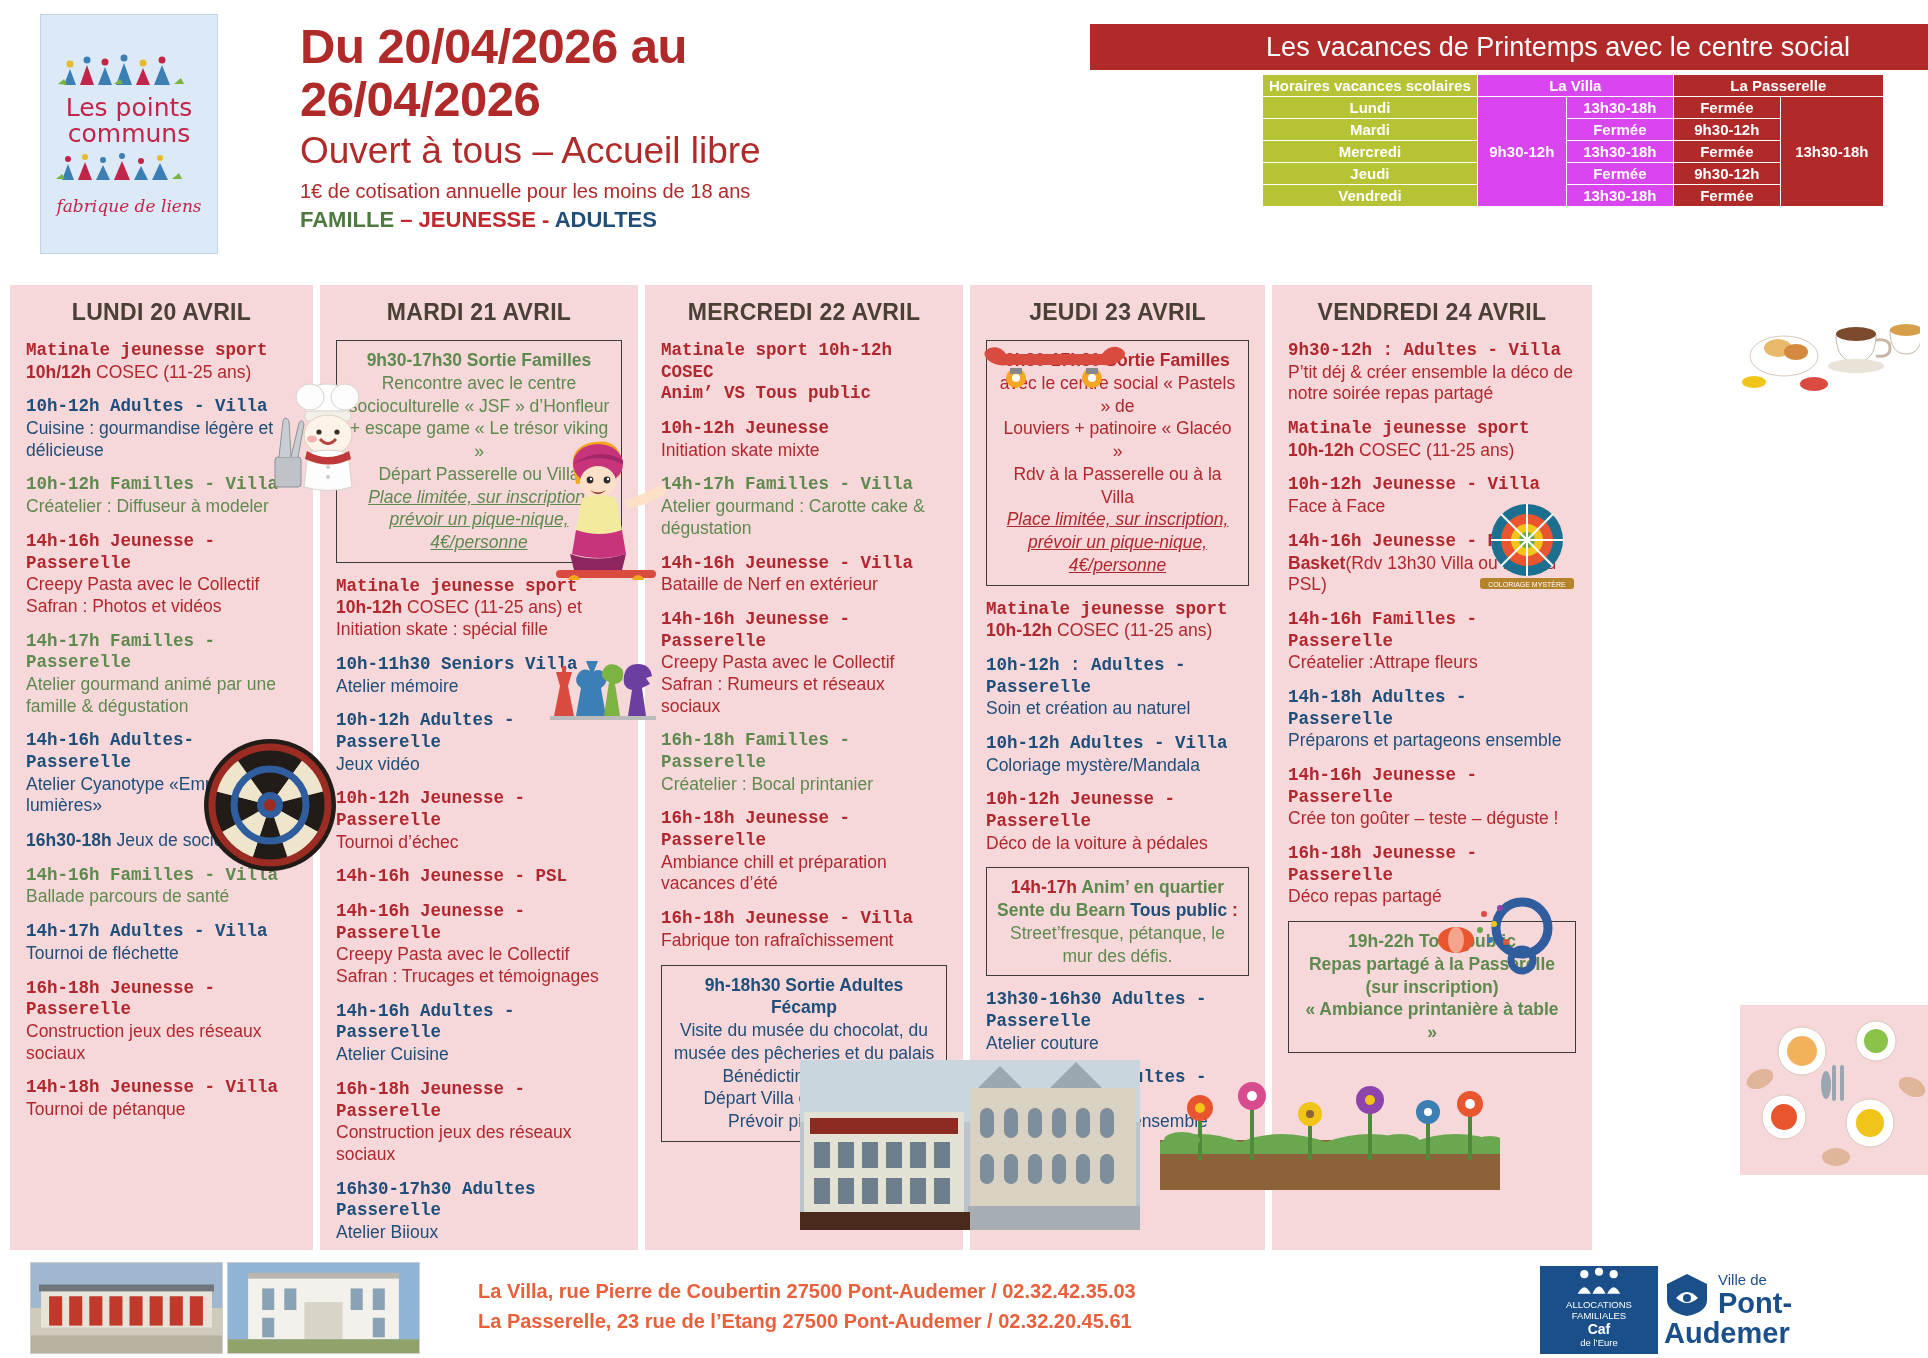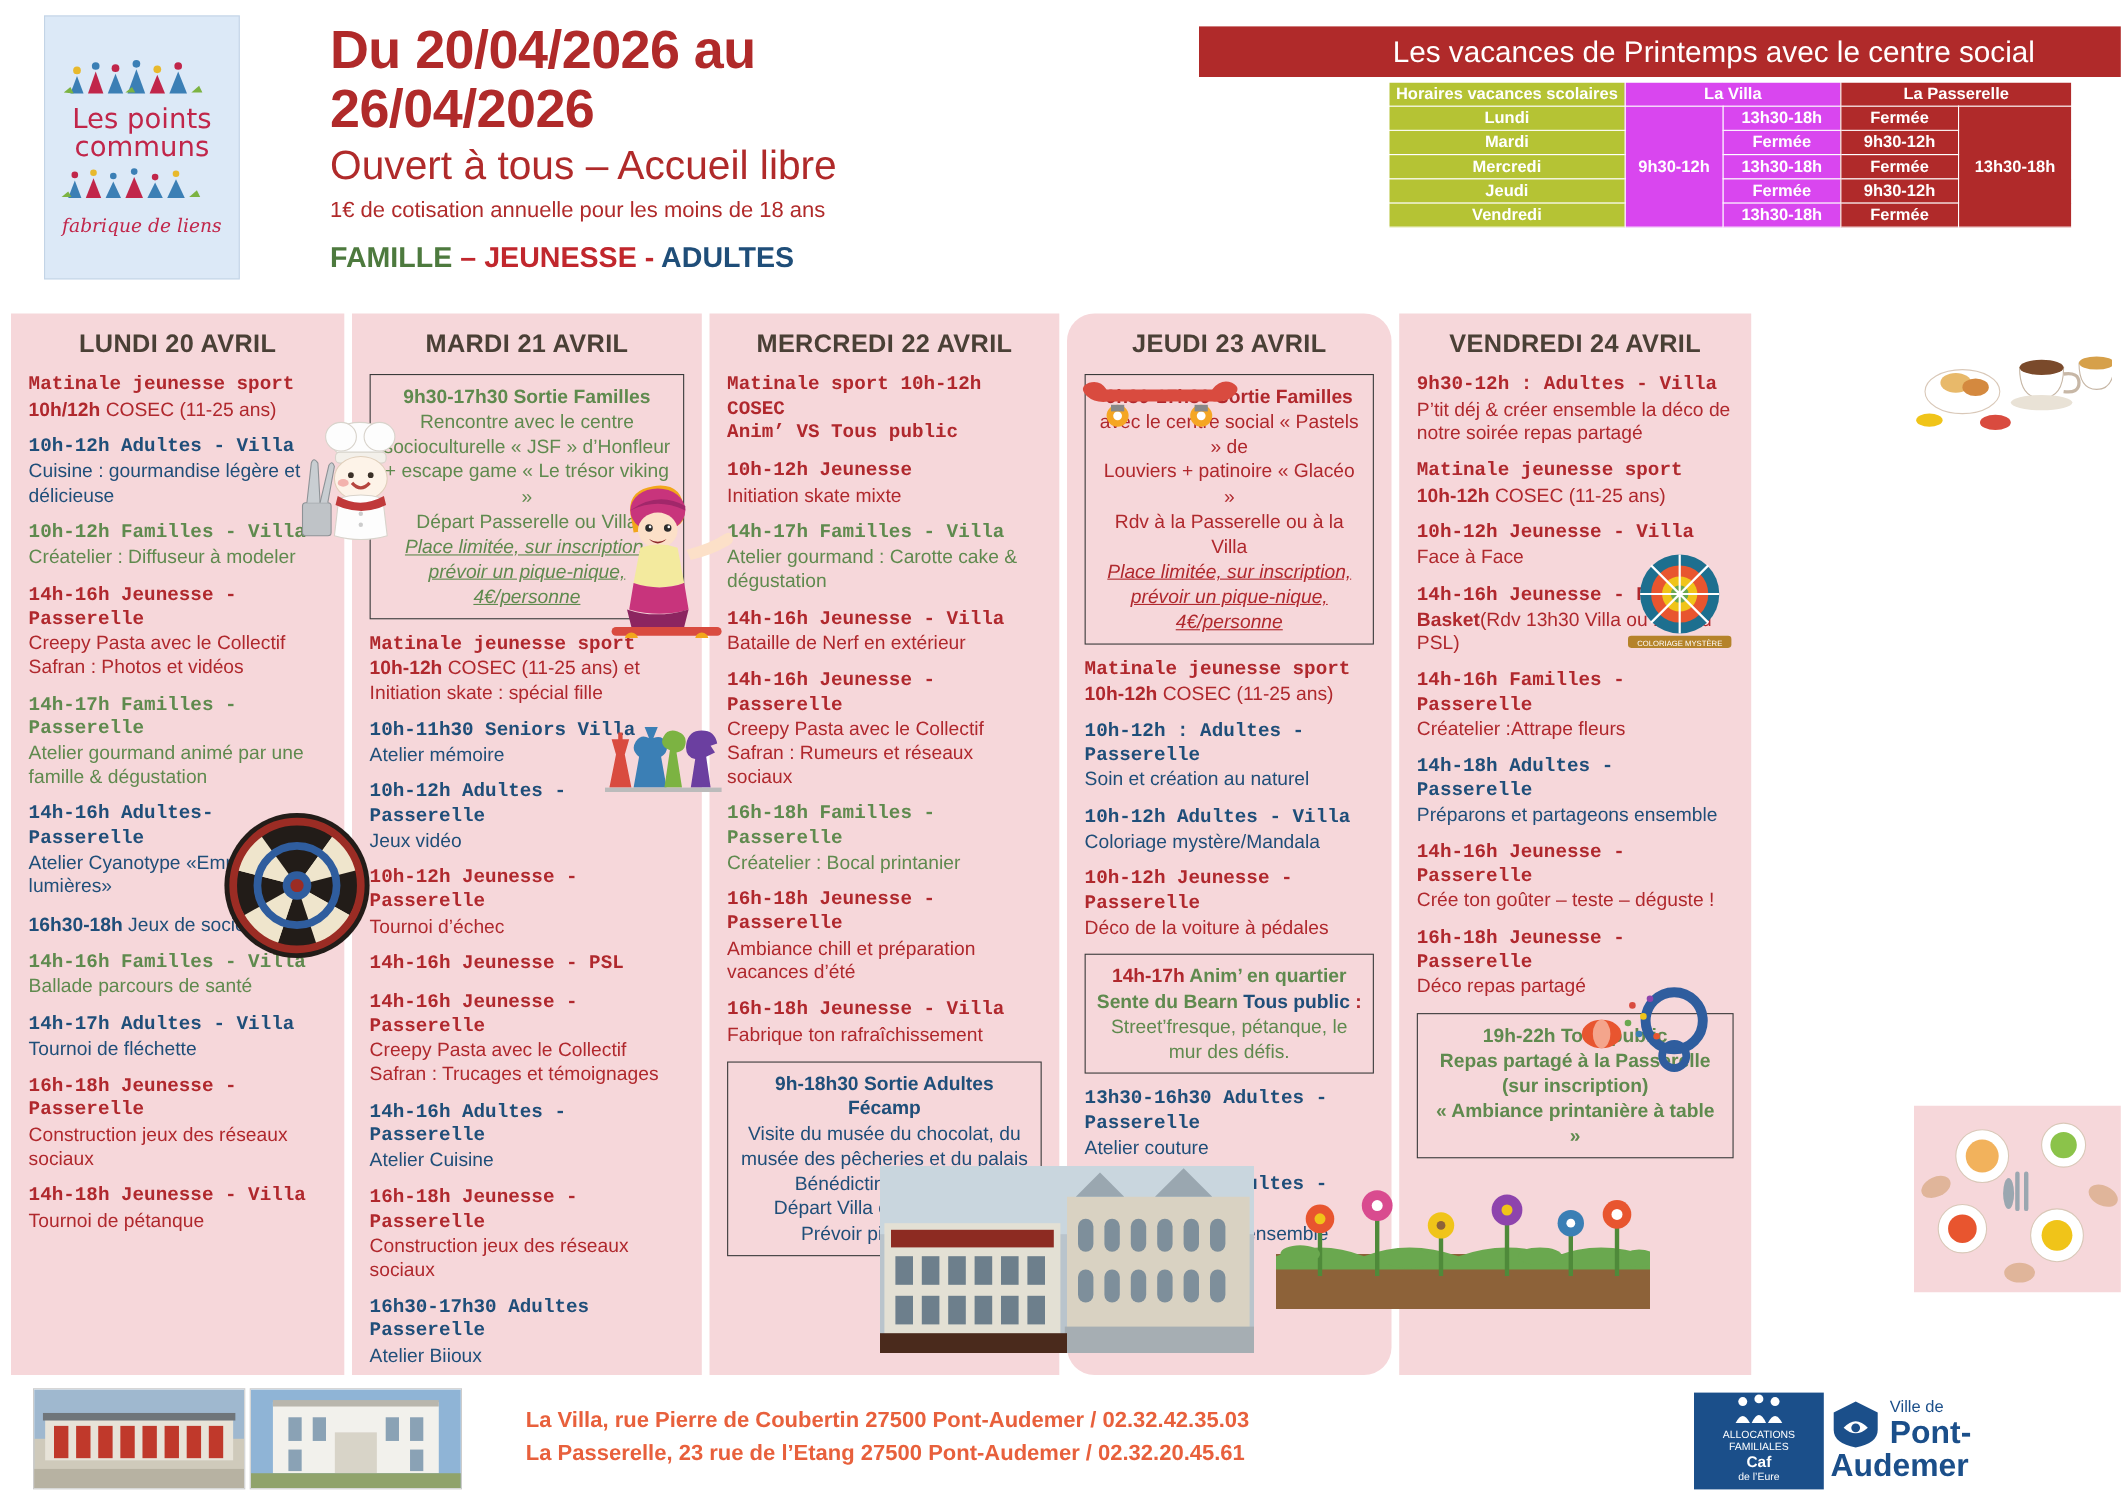--- a/index.html
+++ b/index.html
@@ -16,21 +16,21 @@
     display:flex;flex-direction:column;align-items:center;justify-content:flex-start;
     padding-top:36px;box-sizing:border-box;
   }
   .logo-art{width:150px;height:44px;}
   .logo-word{font-family:"DejaVu Sans", sans-serif;color:#c1264a;font-size:25px;line-height:1.05;text-align:center;font-weight:400;}
   .logo-tag{font-family:"DejaVu Serif", serif;font-style:italic;color:#c1264a;font-size:17px;margin-top:4px;}
   .title-block{position:absolute;left:300px;top:20px;width:560px;text-align:left;}
   .t-dates{color:#b02a2a;font-size:49px;font-weight:bold;line-height:1.08;letter-spacing:-0.5px;}
   .t-sub{color:#b02a2a;font-size:37px;line-height:1.25;margin-top:2px;}
   .t-cot{color:#b02a2a;font-size:20px;margin-top:6px;}
-  .t-fam{margin-top:16px;font-size:26px;font-weight:bold;}
+  .t-fam{margin-top:4px;font-size:22px;font-weight:bold;}
   .c-fam{color:#4d7a3e;} .c-jeu{color:#c1272d;} .c-adu{color:#1f4e79;}
 
   
   .banner{
     position:absolute;left:1090px;top:24px;width:936px;height:46px;
     background:#b02a2a;color:#fff;font-size:27px;font-weight:400;
     display:flex;align-items:center;justify-content:center;
   }
   
   .hours{
@@ -299,21 +299,21 @@
       </div>
       <div class="boxed adu">
         <div class="hd">9h-18h30 Sortie Adultes Fécamp</div>
         <div>Visite du musée du chocolat, du</div>
         <div>musée des pêcheries et du palais</div>
         <div>Bénédictine 11€/pers</div>
         <div>Départ Villa ou Passerelle</div>
         <div>Prévoir pique-nique</div>
       </div>
     </div>
-    <div class="col" style="left: 970px; width: 295px; height: 965px; border-radius: 25px;">
+    <div class="col" style="left: 970px; width: 295px; height: 965px;">
       <div class="col-title">JEUDI 23 AVRIL</div>
       <div class="boxed jeu">
         <div class="hd">9h30-17h30 Sortie Familles</div>
         <div>avec le centre social « Pastels » de</div>
         <div>Louviers + patinoire « Glacéo »</div>
         <div>Rdv à la Passerelle ou à la Villa</div>
         <span class="ital-u">Place limitée, sur inscription, prévoir un pique-nique, 4€/personne</span>
       </div>
       <div class="ev jeu">
         <span class="hd">Matinale jeunesse sport</span>

